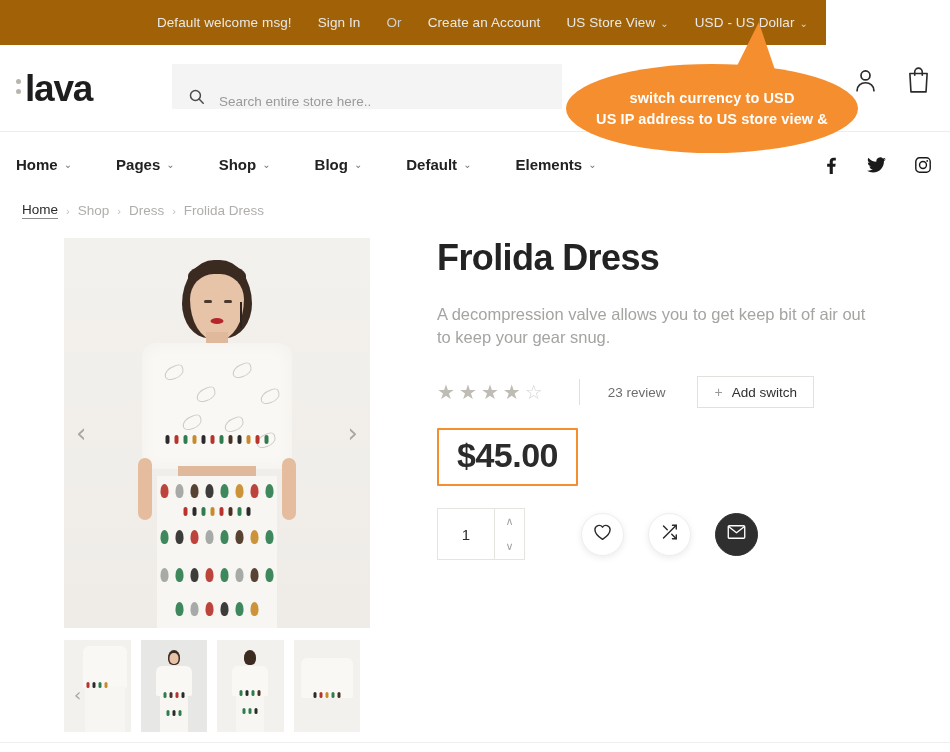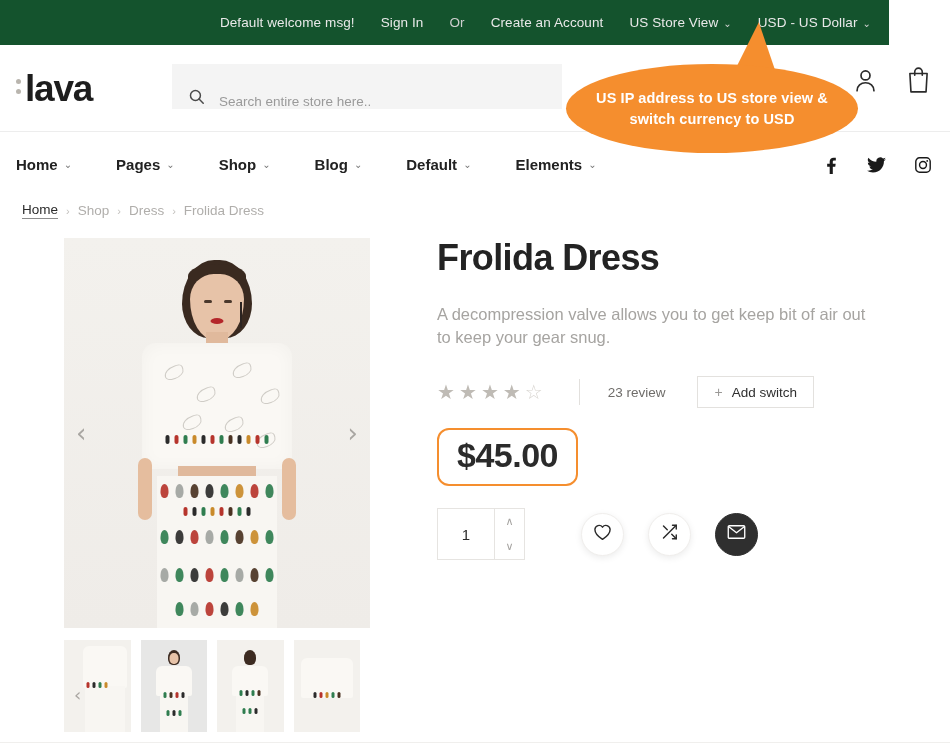--- a/index.html
+++ b/index.html
@@ -7,22 +7,22 @@
   html, body {
     width: 950px; height: 752px;
     font-family: "Liberation Sans", sans-serif;
     background: #ffffff;
     overflow: hidden;
   }
   .page { position: relative; width: 950px; height: 752px; background:#fff; }
 
   
   .topbar {
-    position: absolute; top:0; left:0; width:889px; height:45px;
-    background:#14532d; color:#e8e8e8;
+    position: absolute; top:0; left:0; width:826px; height:45px;
+    background:#a16207; color:#e8e8e8;
     display:flex; align-items:center; justify-content:flex-end;
     padding-right:18px; font-size:13.5px; letter-spacing:.1px;
   }
   .topbar .tb-item { margin-left:26px; white-space:nowrap; color:#e9e9e9; }
   .topbar .tb-item.muted { color:#cfcfcf; }
   .topbar .caret { font-size:10px; margin-left:5px; color:#d5d5d5; }
   .tb-link { cursor:pointer; }
 
   
   .header {
@@ -169,21 +169,21 @@
   .addrev {
     margin-left:32px; border:1px solid #e3e1de; background:#fff;
     height:32px; padding:0 16px; display:flex; align-items:center; gap:9px;
     font-size:13.5px; color:#2f2f2f; cursor:pointer;
     font-family:"Liberation Sans", sans-serif;
   }
   .addrev .plus { color:#9a9896; font-size:14px; }
 
   .pricebox {
     margin-top:20px; display:inline-flex; align-items:center; justify-content:center;
-    border:2px solid #f58e2e; border-radius:12px;
+    border:2px solid #f58e2e; border-radius:1px;
     padding:6px 18px 9px; 
   }
   .price { font-size:34px; font-weight:700; color:#2b2b2b; letter-spacing:-.5px; }
 
   .actions { margin-top:22px; display:flex; align-items:center; }
   .qty { display:flex; width:88px; height:52px; border:1px solid #e6e4e1; }
   .qty .num { flex:1; display:flex; align-items:center; justify-content:center; font-size:15px; color:#2b2b2b; }
   .qty .steps { width:30px; border-left:1px solid #e6e4e1; display:flex; flex-direction:column; }
   .qty .steps div { flex:1; display:flex; align-items:center; justify-content:center; font-size:11px; color:#a5a3a0; cursor:pointer; }
   .circle {
@@ -550,20 +550,20 @@
         </span>
       </div>
     </div>
 
   </div>
 
   <div class="callout">
     <div class="tail"></div>
     <div class="bubble">
       <div class="ctext">
+        <div>switch currency to USD</div>
         <div>US IP address to US store view &amp;</div>
-        <div>switch currency to USD</div>
       </div>
     </div>
   </div>
 
   <div class="bottom-edge"></div>
 </div>
 
 </body></html>

